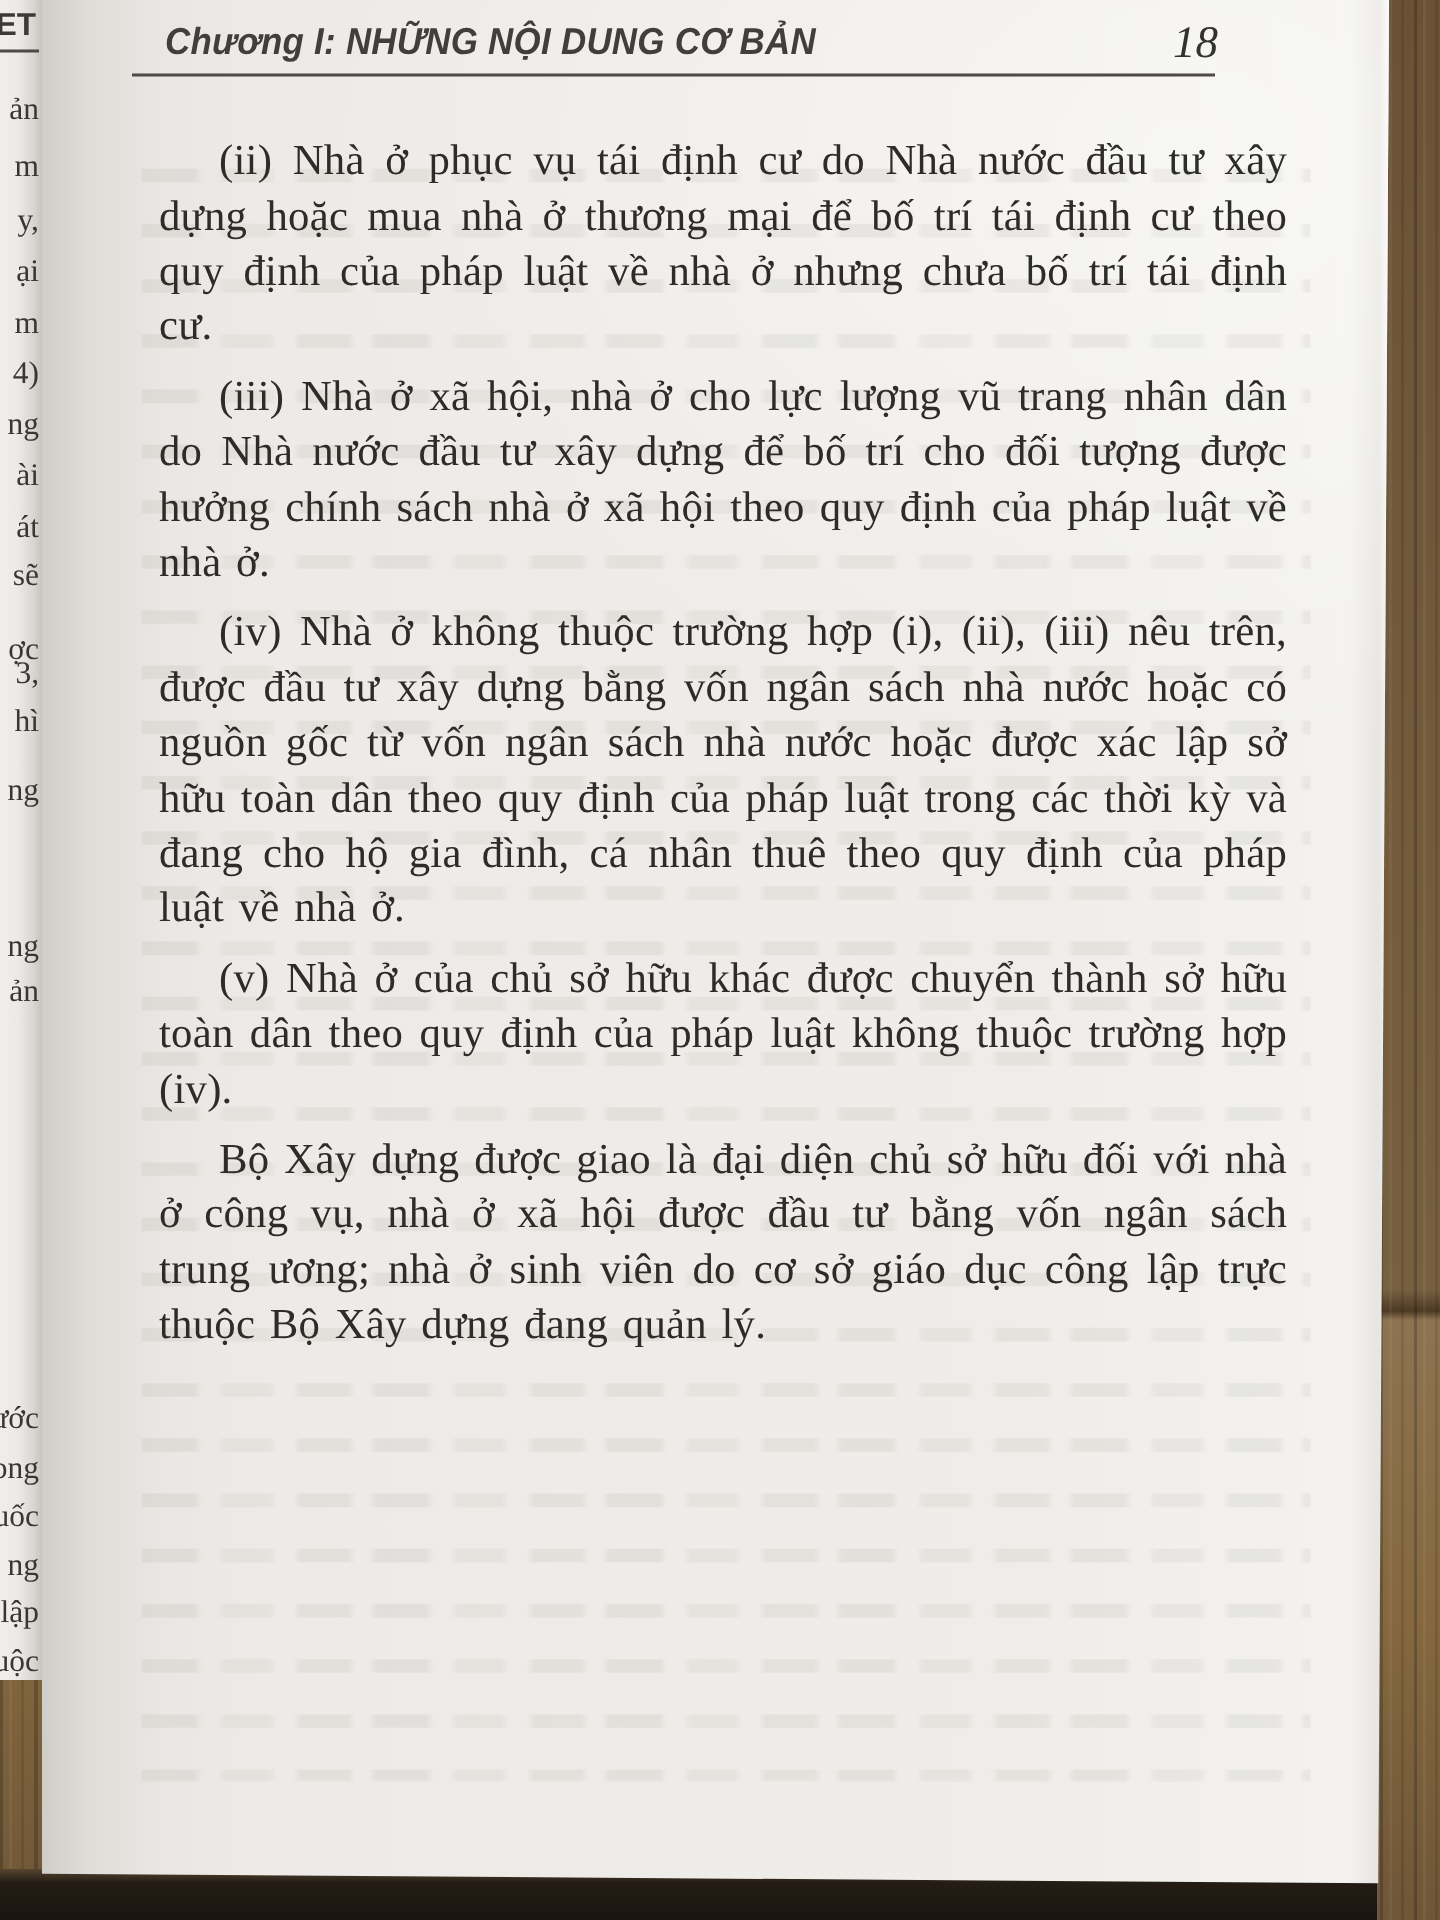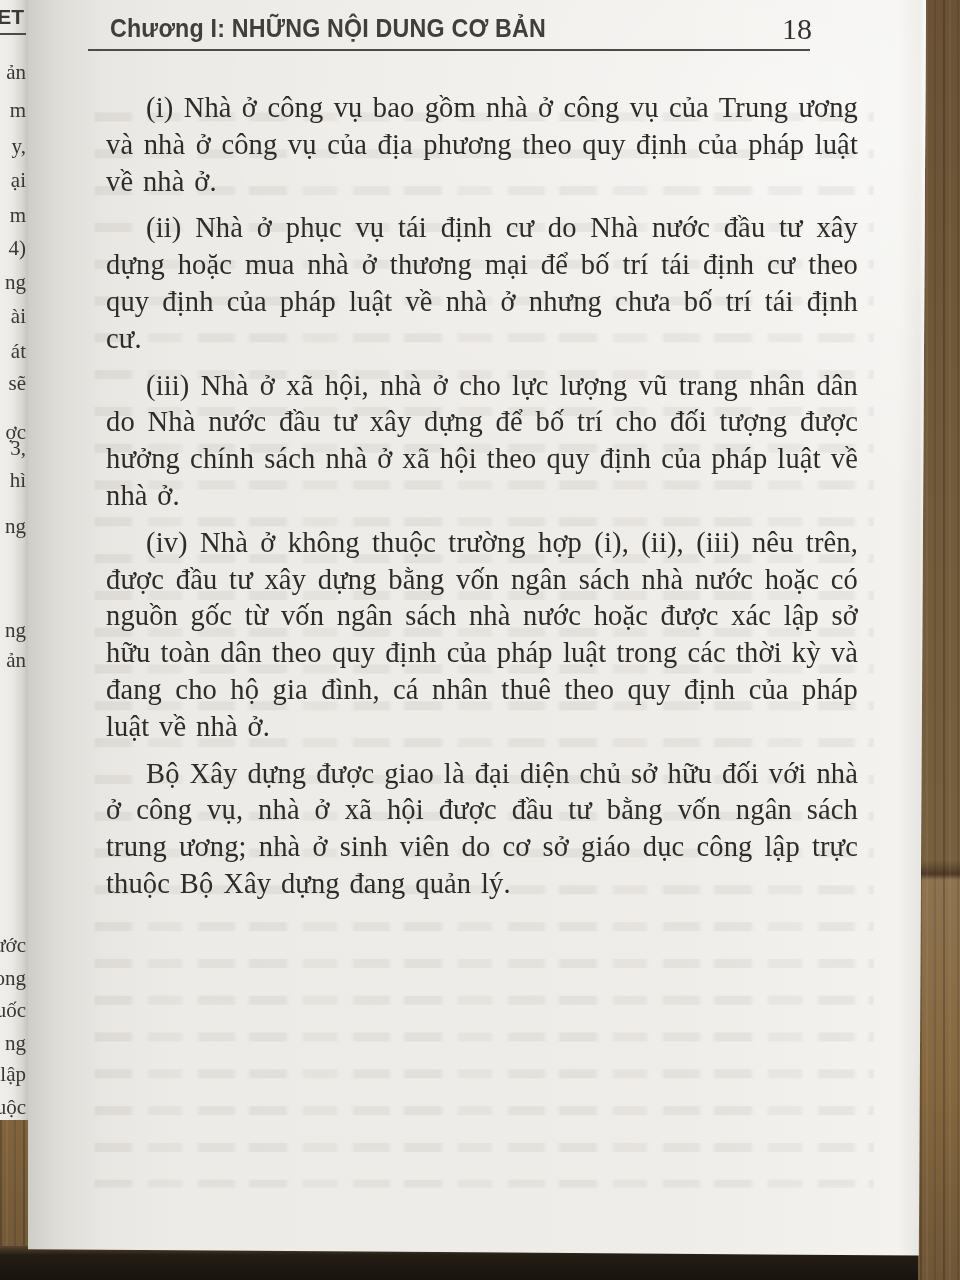--- a/index.html
+++ b/index.html
@@ -29,20 +29,21 @@
     background:
       radial-gradient(120% 60% at 85% 8%, rgba(255,255,255,.45) 0%, rgba(255,255,255,0) 55%),
       linear-gradient(90deg, #cfcdc8 0px, #dedcd7 28px, #e9e7e3 78px,
         #edebe7 150px, #efede9 72%, #f3f2ef 97%, #e3e1dc 100%);
     clip-path:polygon(0 0, 100% 0, 99.2% 99.8%, 0 99.3%);
     overflow:hidden;
   }
   .running-header {
     position:absolute; left:82px; top:14px; width:702px; height:30px;
     color:#3e3d3a;
+    font-style:italic;
   }
   .chapter {
     display:inline-block;
     font-family:"Liberation Sans", sans-serif;
     font-size:25px; font-weight:600; letter-spacing:.2px;
     transform:scaleX(.93); transform-origin:left center;
     white-space:nowrap; color:#403f3c;
   }
   .pagenum {
     position:absolute; right:0; top:-2px;
@@ -112,24 +113,24 @@
   <div class="main-page">
     <div class="running-header">
       <span class="chapter">Chương I: NHỮNG NỘI DUNG CƠ BẢN</span>
       <span class="pagenum">18</span>
     </div>
     <div class="header-rule"></div>
 
     <div class="ghost"></div>
 
     <div class="body-text">
-        <p class="para">(i) Nhà ở công vụ bao gồm nhà ở công vụ của Trung ương và nhà ở công vụ của địa phương theo quy định của pháp luật về nhà ở.</p>
         <p class="para">(ii) Nhà ở phục vụ tái định cư do Nhà nước đầu tư xây dựng hoặc mua nhà ở thương mại để bố trí tái định cư theo quy định của pháp luật về nhà ở nhưng chưa bố trí tái định cư.</p>
         <p class="para">(iii) Nhà ở xã hội, nhà ở cho lực lượng vũ trang nhân dân do Nhà nước đầu tư xây dựng để bố trí cho đối tượng được hưởng chính sách nhà ở xã hội theo quy định của pháp luật về nhà ở.</p>
         <p class="para">(iv) Nhà ở không thuộc trường hợp (i), (ii), (iii) nêu trên, được đầu tư xây dựng bằng vốn ngân sách nhà nước hoặc có nguồn gốc từ vốn ngân sách nhà nước hoặc được xác lập sở hữu toàn dân theo quy định của pháp luật trong các thời kỳ và đang cho hộ gia đình, cá nhân thuê theo quy định của pháp luật về nhà ở.</p>
+        <p class="para">(v) Nhà ở của chủ sở hữu khác được chuyển thành sở hữu toàn dân theo quy định của pháp luật không thuộc trường hợp (iv).</p>
         <p class="para">Bộ Xây dựng được giao là đại diện chủ sở hữu đối với nhà ở công vụ, nhà ở xã hội được đầu tư bằng vốn ngân sách trung ương; nhà ở sinh viên do cơ sở giáo dục công lập trực thuộc Bộ Xây dựng đang quản lý.</p>
       </div>
 
     <div class="edge-light"></div>
   </div>
 
   <div class="left-page">
     <span class="lp-header">ET</span>
     <span class="lp-rule"></span>
     <div class="lp-frags">

